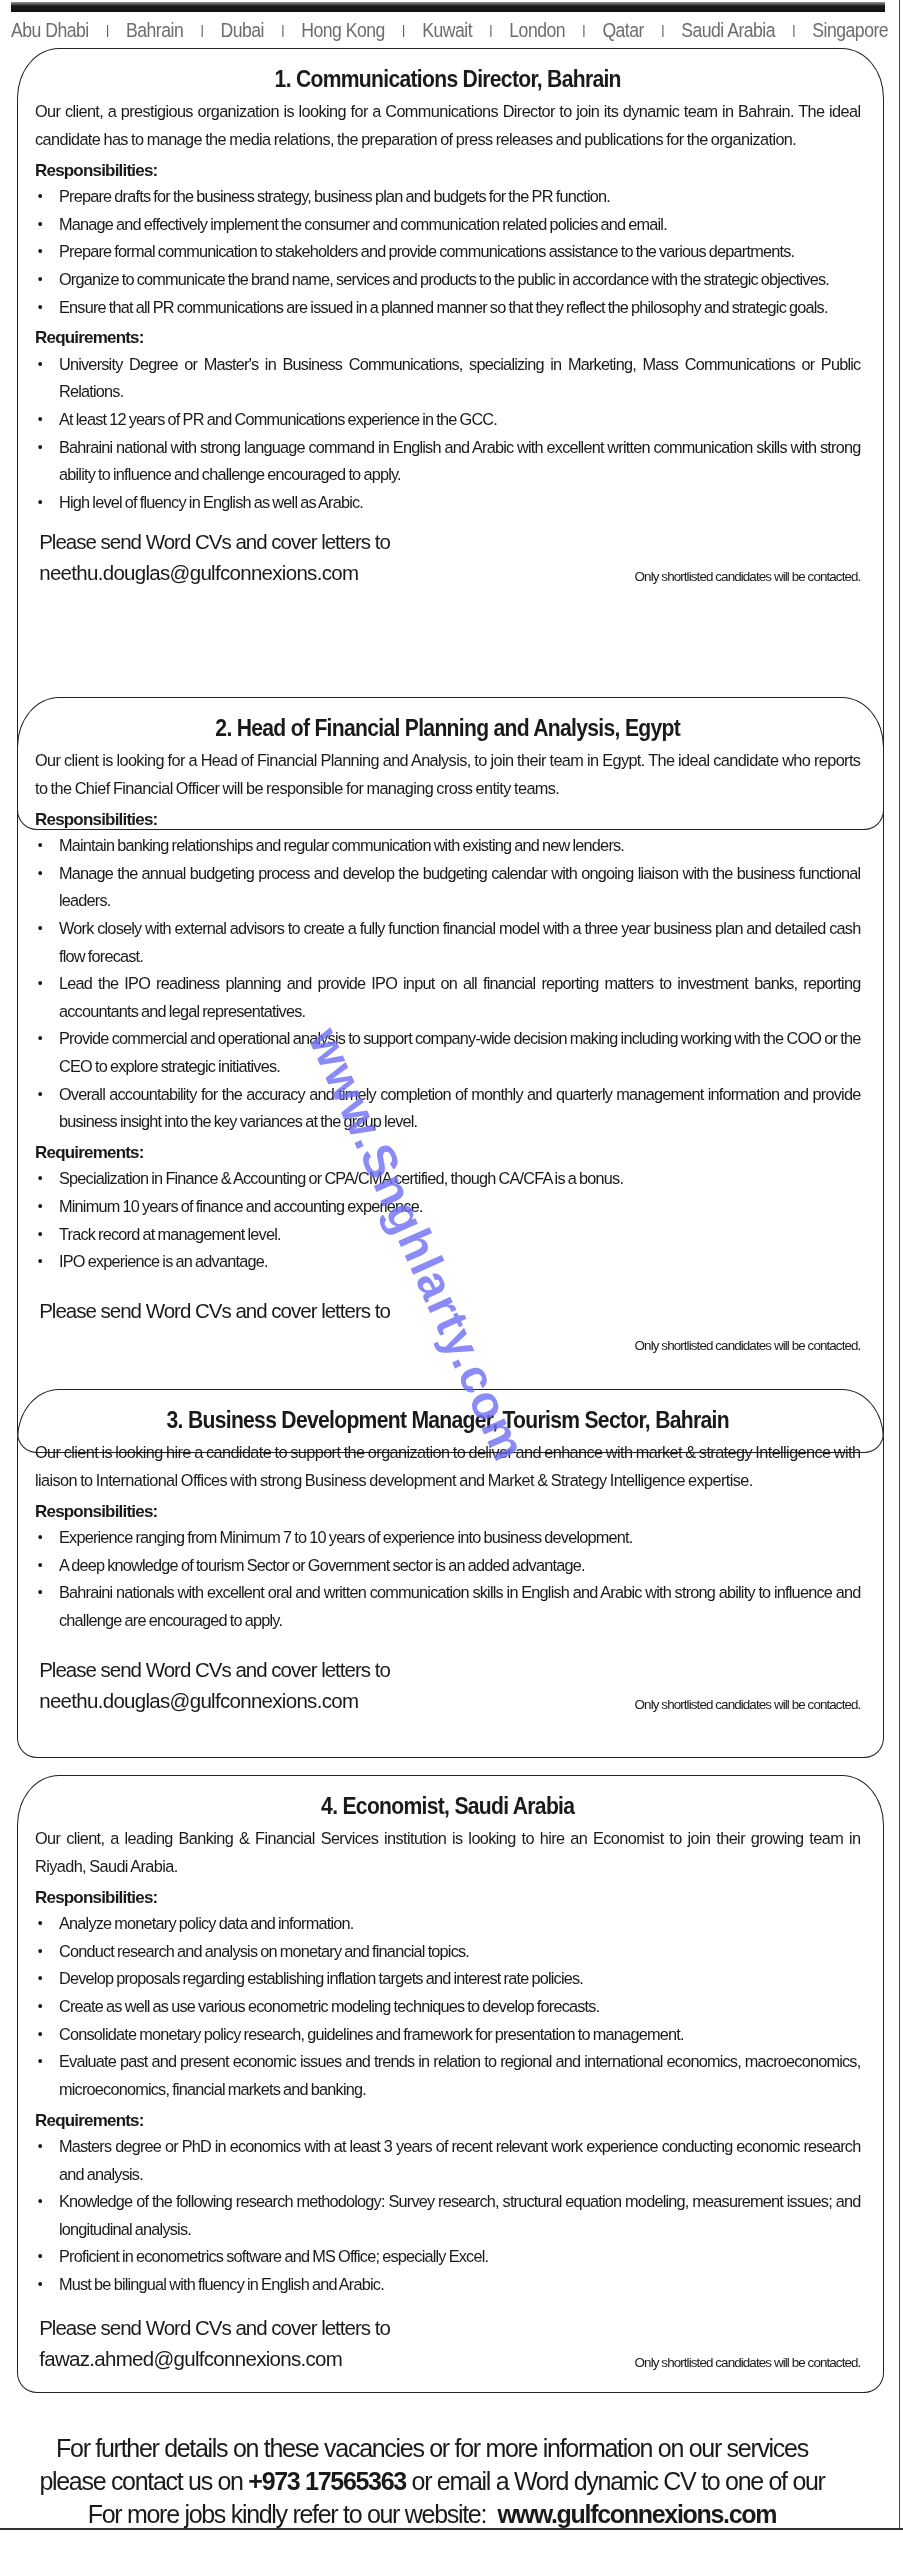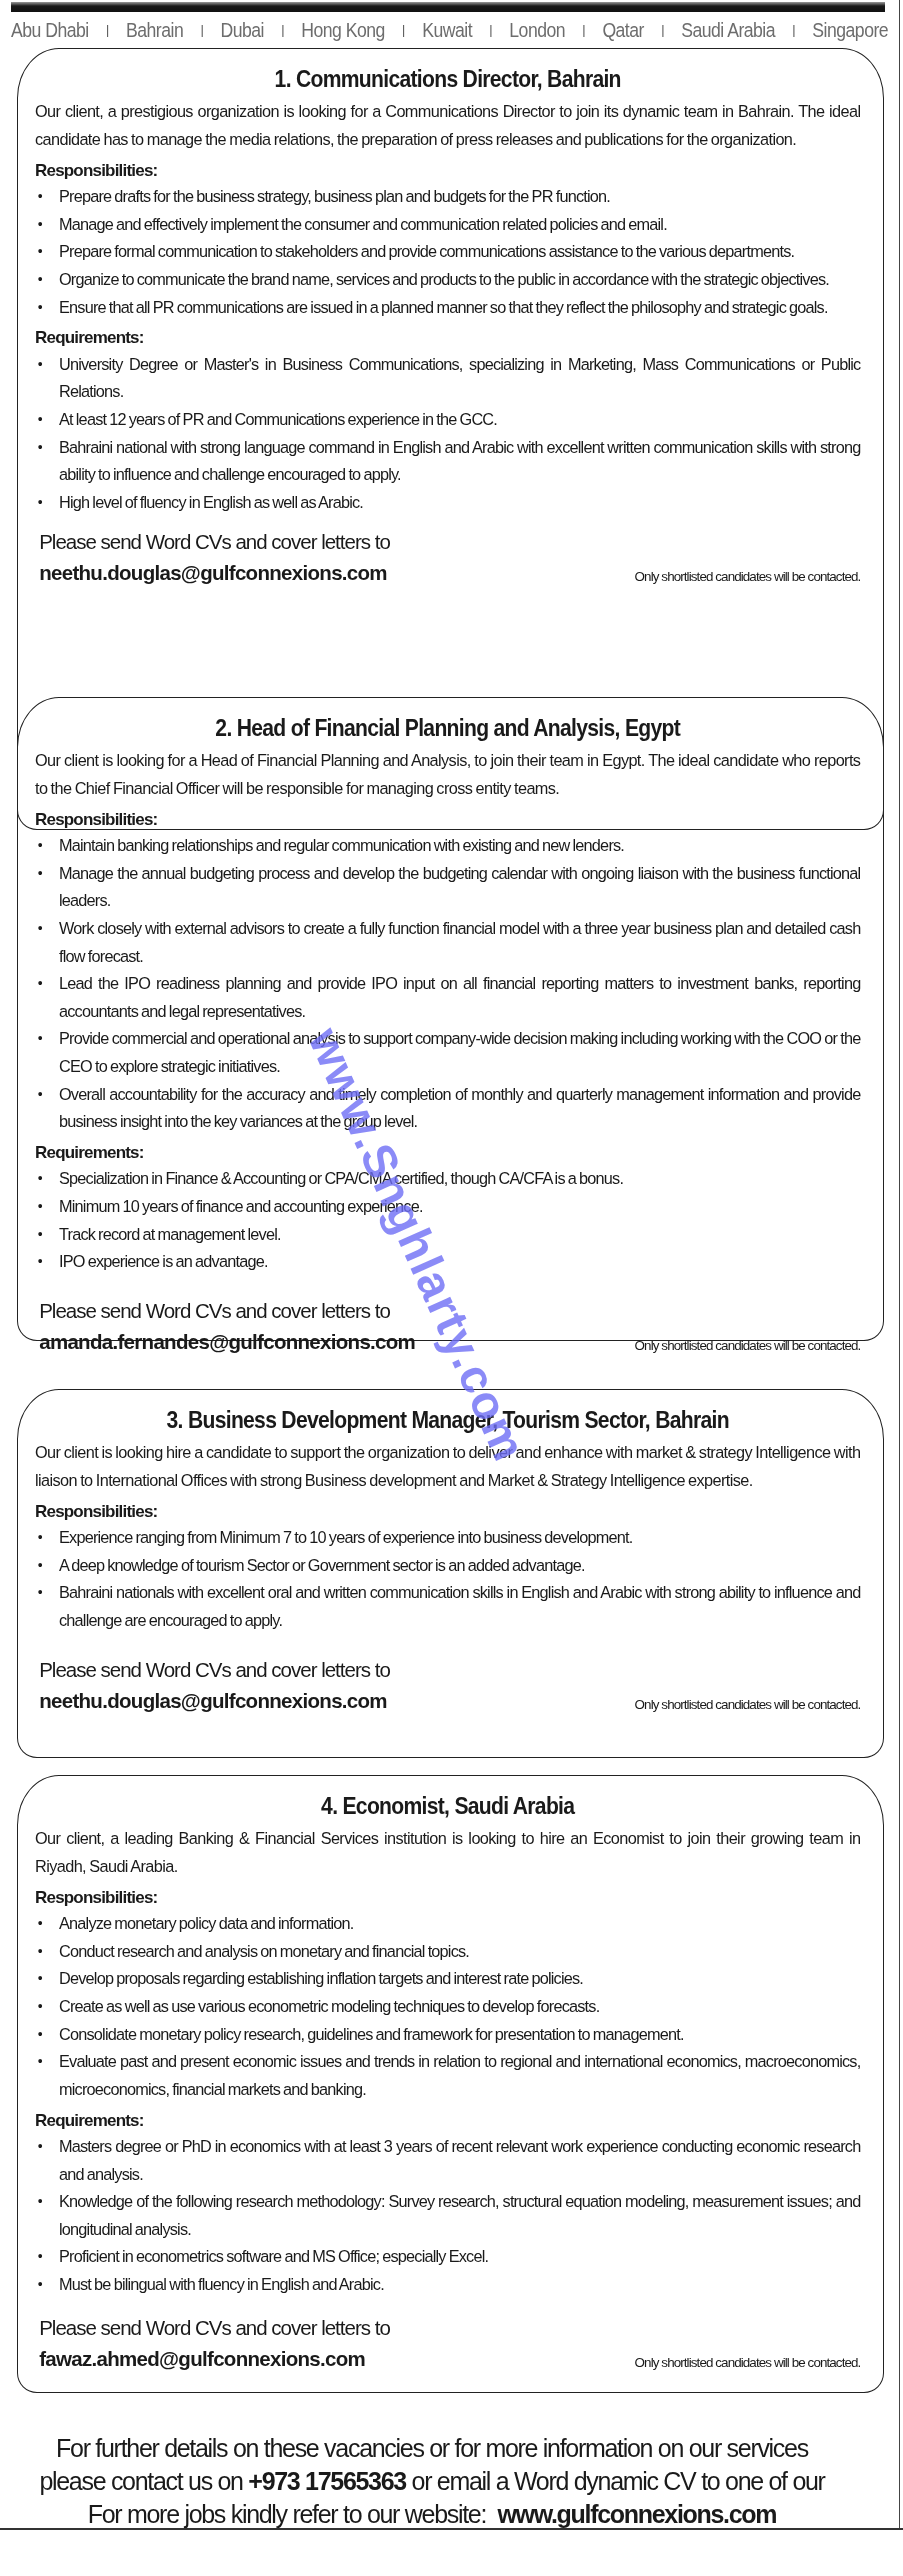--- a/index.html
+++ b/index.html
@@ -24,25 +24,25 @@
                margin: 15.6px 0 5.7px; transform: scaleX(0.88); }
   .para { font-size: 16.3px; line-height: 27.6px; letter-spacing: -0.6px; text-align: justify;
           margin: 0; word-spacing: -0.7px; }
   .sect { font-weight: bold; font-size: 17px; letter-spacing: -0.8px; margin: 4.2px 0 0; line-height: 25.5px; }
   ul.bul { list-style: none; margin: 0; padding: 0; }
   ul.bul li { position: relative; padding-left: 24px; font-size: 16.3px; line-height: 27.6px;
               letter-spacing: -0.8px; text-align: justify; word-spacing: -0.7px; }
   ul.bul li .dot { position: absolute; left: 2.8px; top: 0; font-size: 14px; }
   .apply { margin-top: 11.3px; position: relative; height: 66px; }
   .apply-line { font-size: 20.5px; letter-spacing: -1px; line-height: 28px; padding-left: 4.2px; }
-  .apply-email { font-size: 20.5px; font-weight: bold; letter-spacing: -0.7px; line-height: 33px; padding-left: 4.2px; }
+  .apply-email { font-size: 20.5px; font-weight: normal; letter-spacing: -0.7px; line-height: 33px; padding-left: 4.2px; }
   .shortlist { position: absolute; right: 0; bottom: 10px; font-size: 13.4px; letter-spacing: -0.9px; }
 
   #job1 { top: 48px; height: 782px; }
-  #job2 { top: 697px; height: 644px; }
+  #job2 { top: 697px; height: 756px; }
   #job3 { top: 1389px; height: 369px; }
   #job4 { top: 1775px; height: 618px; }
 
   .footer { position: absolute; left: 0; top: 2405px; width: 864px; text-align: center; margin-top: 27px; }
   .footer .fl { font-size: 25px; letter-spacing: -1.3px; line-height: 33px; color: #1a1a1a; white-space: nowrap; }
   .footer b { font-weight: bold; text-align: right; }
 
   .watermark { position: absolute; left: 184px; top: 1217px; font-size: 47px; font-weight: bold;
                color: rgba(110,110,245,0.8); transform: rotate(66deg); transform-origin: center;
                white-space: nowrap; pointer-events: none; letter-spacing: 1.4px; }
@@ -113,21 +113,20 @@
     </ul>
     <div class="sect">Requirements:</div>
     <ul class="bul">
       <li><span class="dot">•</span><span>Specialization in Finance &amp; Accounting or CPA/CMA certified, though CA/CFA is a bonus.</span></li>
       <li><span class="dot">•</span><span>Minimum 10 years of finance and accounting experience.</span></li>
       <li><span class="dot">•</span><span>Track record at management level.</span></li>
       <li><span class="dot">•</span><span>IPO experience is an advantage.</span></li>
     </ul>
     <div class="apply" style="margin-top:21px">
       <div class="apply-line">Please send Word CVs and cover letters to</div>
-      <div class="apply-email">amanda.fernandes@gulfconnexions.com</div>
       <div class="shortlist">Only shortlisted candidates will be contacted.</div>
     </div>
   </div>
 
   <div class="job" id="job3">
     <div class="job-title">3. Business Development Manager, Tourism Sector, Bahrain</div>
     <p class="para">Our client is looking hire a candidate to support the organization to deliver and enhance with market &amp; strategy Intelligence with liaison to International Offices with strong Business development and Market &amp; Strategy Intelligence expertise.</p>
     <div class="sect">Responsibilities:</div>
     <ul class="bul">
       <li><span class="dot">•</span><span>Experience ranging from Minimum 7 to 10 years of experience into business development.</span></li>

